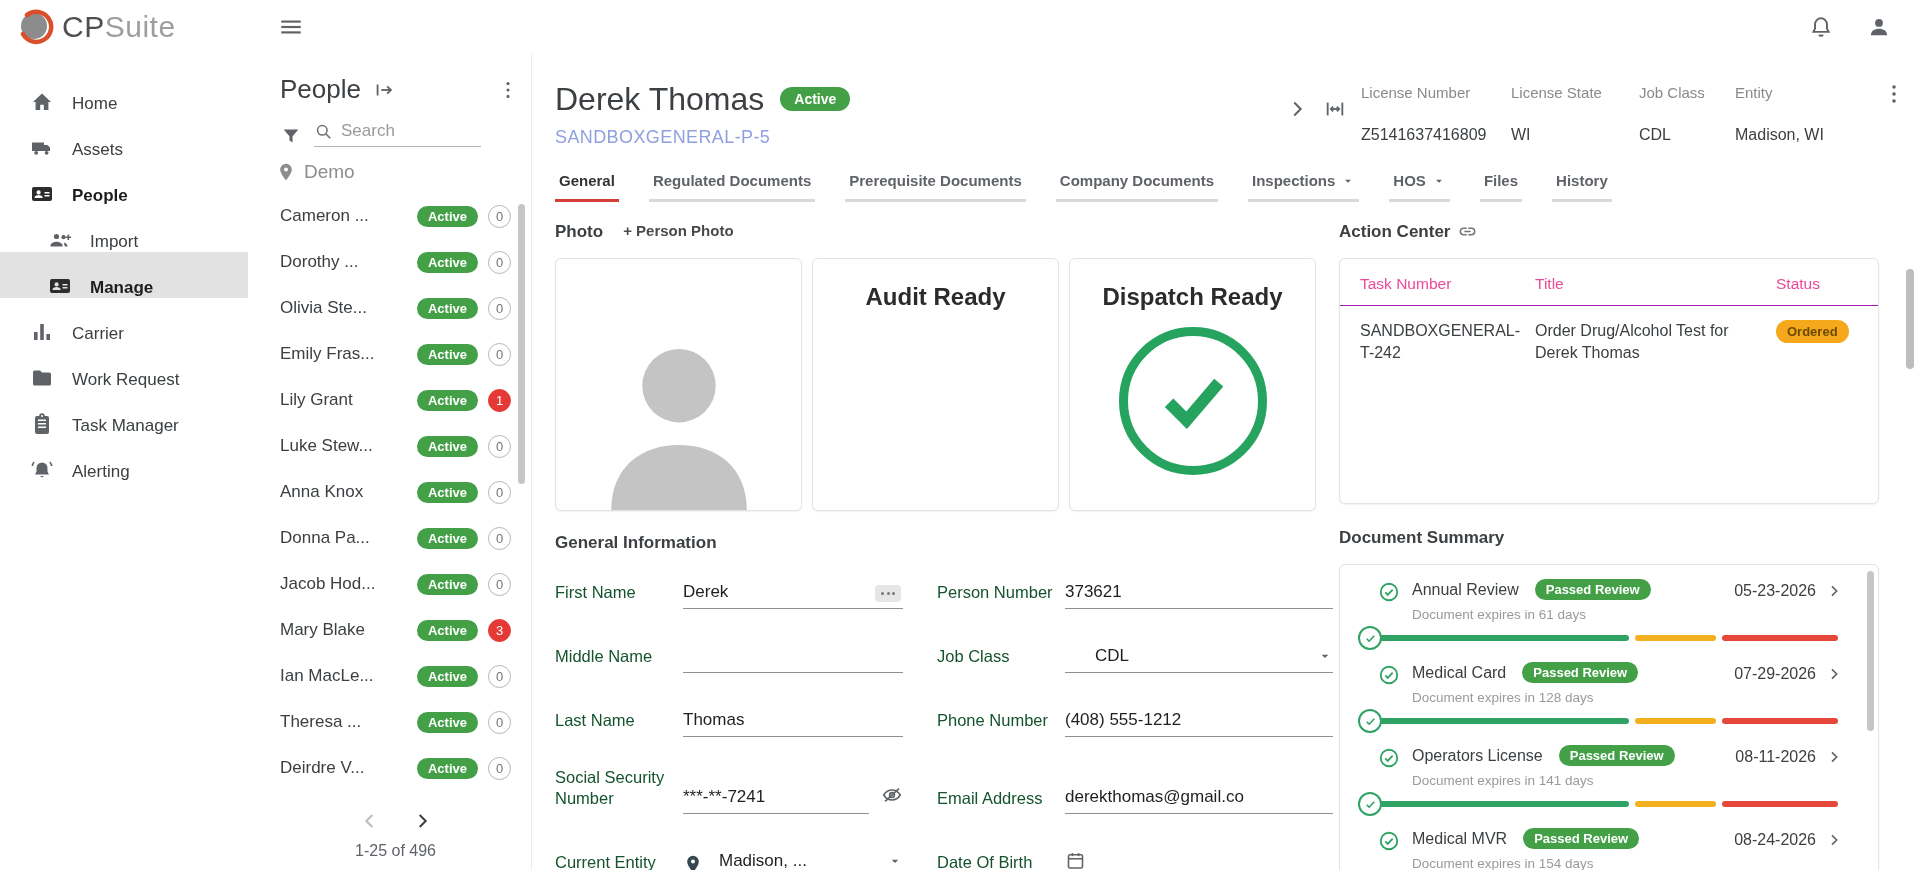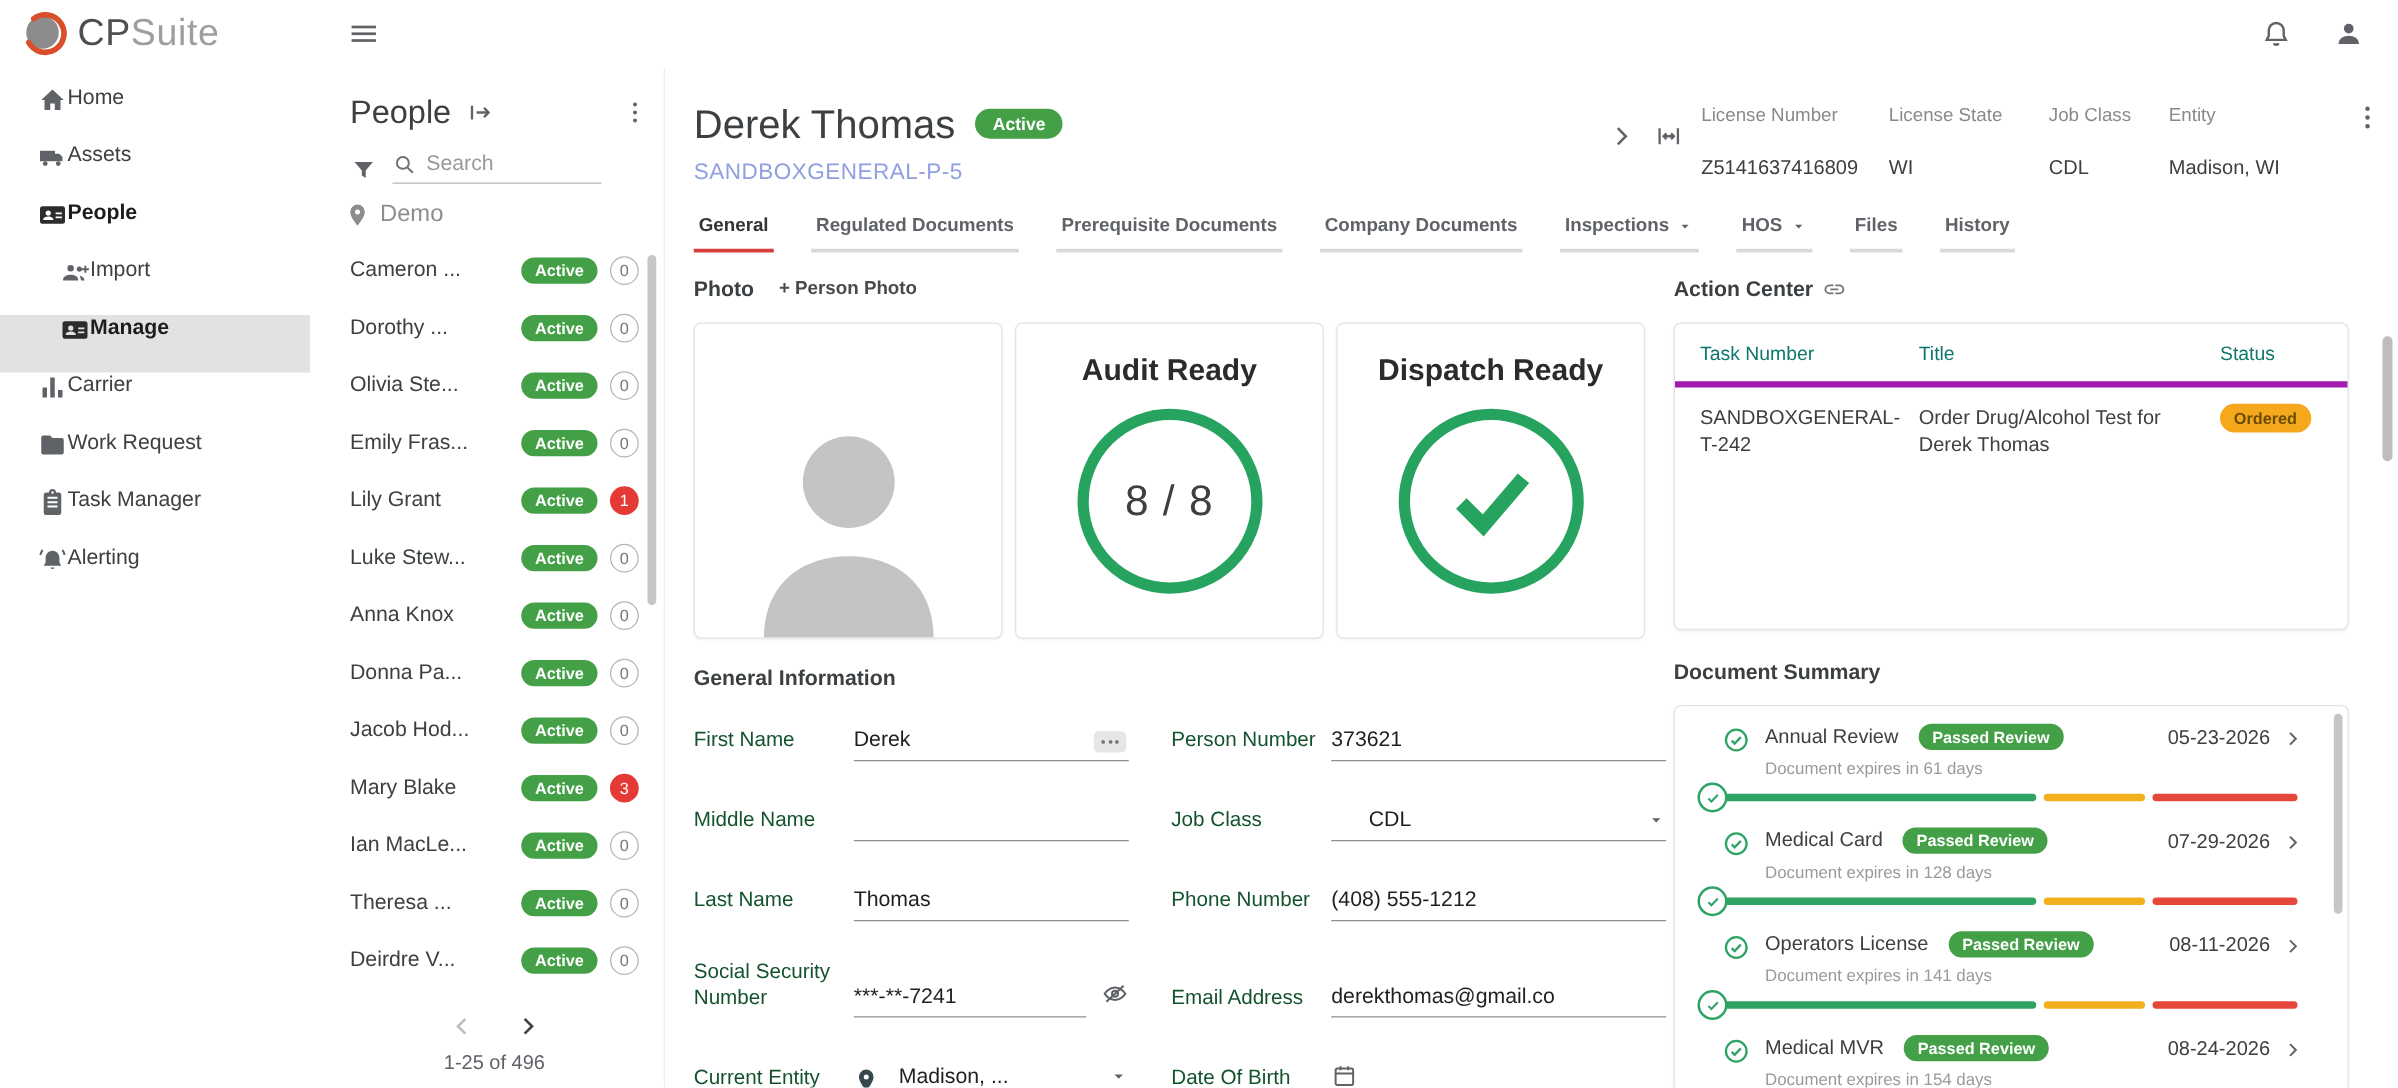--- a/index.html
+++ b/index.html
@@ -14,21 +14,21 @@
   .brand{width:248px;display:flex;align-items:center;gap:8px;padding-left:14px}
   .brand-text{font-size:30px;letter-spacing:.5px;white-space:nowrap}
   .brand-cp{color:#4f4f4f}
   .brand-suite{color:#9e9e9e}
   .icon-btn{color:#5f6368;display:flex;align-items:center;justify-content:center}
   .hamburger{margin-left:30px}
   .topbar-right{margin-left:auto;display:flex;align-items:center;gap:32px;padding-right:26px}
 
   
   #sidebar{position:absolute;top:54px;left:0;width:248px;bottom:0;background:#fff;padding-top:14px}
-  .nav-item{display:flex;align-items:flex-start;height:46px;padding-left:30px;font-size:17px;color:#3c4043;cursor:pointer}
+  .nav-item{display:flex;align-items:flex-end;gap:18px;height:46px;padding-left:30px;font-size:17px;color:#3c4043;cursor:pointer}
   .nav-item svg{width:24px;height:24px;color:#5f6368;flex:none}
   .nav-item.bold{font-weight:700;color:#1d1d1d}
   .nav-item.bold svg{color:#2c2c2c}
   .nav-item.sub{padding-left:48px}
   .nav-item.active{background:#e2e2e2;font-weight:700;color:#1d1d1d}
   .nav-item.active svg{color:#2c2c2c}
 
   
   #people-panel{position:absolute;top:54px;left:260px;width:272px;bottom:0;background:#fff;border-right:1px solid #ededed}
   .pp-head{display:flex;align-items:center;gap:12px;padding:20px 12px 0 20px}
@@ -93,21 +93,21 @@
   .dots-chip i{width:3px;height:3px;border-radius:50%;background:#777}
   .select-value{flex:1;white-space:nowrap;overflow:hidden}
   .select-value.indent{padding-left:30px}
   .caret{color:#5f6368;flex:none}
   .eye-btn{color:#5f6368;margin:0 0 8px 12px;flex:none}
   .pin-icon{color:#37474f;margin:0 6px 4px 0;flex:none}
   .cal-icon{color:#5f6368;margin-right:8px}
 
   
   .ac-card{margin-top:12px;border:1px solid #e3e3e3;border-radius:6px;height:246px;background:#fff;box-shadow:0 1px 2px rgba(0,0,0,.06)}
-  .ac-table-head{display:flex;padding:16px 20px 12px;border-bottom:5px solid #a21caf;font-size:15.5px;color:#0f766e}
+  .ac-table-head{display:flex;padding:16px 20px 12px;border-bottom:1px solid #a21caf;font-size:15.5px;color:#ec4899}
   .ac-col-task{width:175px}
   .ac-col-title{flex:1;padding-right:8px}
   .ac-col-status{width:82px}
   .ac-row{display:flex;padding:14px 20px;font-size:16px;color:#3c4043;line-height:1.35;cursor:pointer}
   .ac-row .ac-col-task{word-break:break-word;padding-right:14px}
   .badge-ordered{background:#f5a81c;color:#6b4b00;font-size:13px;font-weight:700;padding:4px 11px;border-radius:12px;height:fit-content;white-space:nowrap}
 
   
   .ds{margin-top:24px}
   .ds-card{margin-top:12px;border:1px solid #e3e3e3;border-radius:6px;background:#fff;position:relative;height:310px;overflow:hidden;box-shadow:0 1px 2px rgba(0,0,0,.06);padding-top:4px}
@@ -477,23 +477,20 @@
         <div class="card photo-card">
           <span>
             <svg width="170" height="178" viewBox="0 0 120 126">
               <circle cx="60" cy="38" r="26" fill="#c4c4c4"></circle>
               <path d="M12 126c0-30 21-46 48-46s48 16 48 46z" fill="#c4c4c4"></path>
             </svg>
           </span>
         </div>
         <div class="card">
           <div class="card-title">Audit Ready</div>
-          <div class="ring">
-            <span class="score">8 / 8</span>
-          </div>
         </div>
         <div class="card">
           <div class="card-title">Dispatch Ready</div>
           <div class="ring">
             <span>
               <svg width="92" height="92" viewBox="0 0 100 100">
                   <path d="M24 52 43 71 78 30" fill="none" stroke="#27a360" stroke-width="13"></path>
                 </svg>
             </span>
           </div>

